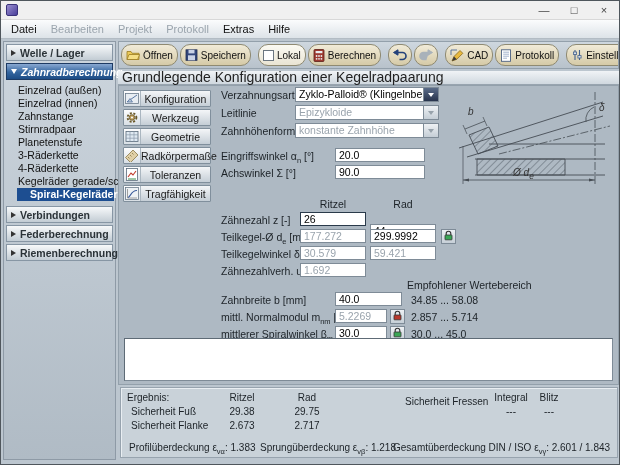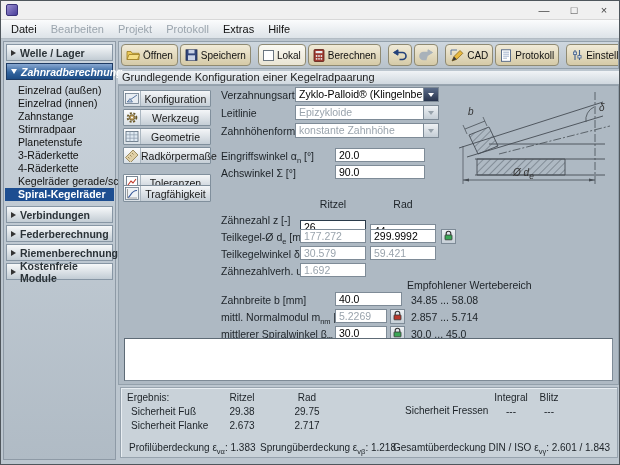--- a/index.html
+++ b/index.html
@@ -39,58 +39,58 @@
     margin-right:4px; flex:none; }
   .acc-header.active {
     background:linear-gradient(180deg,#8aa9d2 0%,#33659f 55%,#1d4c85 100%);
     color:#fff; font-style:italic; border-color:#1d3a63; }
   .tri-down { width:0; height:0; border-top:5px solid #fff;
     border-left:3.5px solid transparent; border-right:3.5px solid transparent;
     margin-right:4px; flex:none; }
   .acc-items { padding:2px 0 4px 0; }
   .acc-item { height:13px; line-height:13px; padding-left:13px;
     font-size:10.5px; color:#111; white-space:nowrap; }
-  .acc-item.selected { background:#1d4e91; color:#fff; font-weight:bold; }
+  .acc-item.selected { background:#1d4e91; color:#fff; font-weight:bold;margin-left:12px; }
   
   .toolbar { position:absolute; left:117px; top:40px; width:501px; height:28px;
     background:linear-gradient(180deg,#ced7df,#b8c2cb);
     border:1px solid #93a0ab; display:flex; align-items:center;
     gap:2px; padding:0 2px; overflow:hidden; }
   .tb-btn { height:22px; flex:none;
     background:linear-gradient(180deg,#f1ebd8,#d5caa7);
-    border:1px solid #8f8a72; border-radius:4px;
+    border:1px solid #8f8a72; border-radius:10px;
     display:flex; align-items:center; gap:3px; padding:0 4px;
     font-size:10px; color:#111; white-space:nowrap; }
   .tb-btn.light { background:linear-gradient(180deg,#fbfaf3,#e9e4d3); }
   .tb-btn.dis svg path, .tb-btn.dis svg polygon { stroke:#a9b2ba; fill:#a9b2ba; }
   .tb-sep { width:3px; flex:none; }
   .checkbox { width:11px; height:11px; background:#fff; border:1px solid #6b7680; flex:none; }
   .tb-ico { display:flex; flex:none; }
   
   .main-header { position:absolute; left:117px; top:70px; width:501px; height:14px;
     background:linear-gradient(180deg,#f0f3f6,#d0d8df);
-    border-bottom:1px solid #98a4af; font-size:11px; color:#222;
+    border-bottom:1px solid #98a4af; font-size:14px; color:#222;
     line-height:13px; padding-left:4px; }
   
   .form { position:absolute; left:117px; top:84px; width:501px; height:300px;
     background:#aeb9c3; border:1px solid #93a0ab; }
   .nav-btn { position:absolute; left:4px; width:88px; height:17px;
     background:linear-gradient(180deg,#f4f6f8,#c5ced6);
     border:1px solid #808f9c; border-radius:1px;
     display:flex; align-items:center; font-size:10.5px; color:#1a1a1a; }
   .nav-ico { width:17px; display:flex; justify-content:center; flex:none;
     border-right:1px solid #aab6c0; height:100%; align-items:center;
     background:linear-gradient(180deg,#fdfdfe,#d8dfe5); }
   .nav-lbl { flex:1; text-align:center; }
   .flabel { position:absolute; font-size:10.5px; color:#1c2227; white-space:nowrap; }
   .flabel sub, .rng sub, .res sub { font-size:7.5px; }
   .field { position:absolute; height:14px; background:#fff; border:1px solid #7e8b97;
     font-size:10.5px; line-height:12px; padding:0 3px; color:#000; white-space:nowrap; }
   .field.dis { color:#9aa4ad; }
-  .field.focus { border-color:#2a3a4a;margin-top:8px; }
+  .field.focus { border-color:#2a3a4a; }
   .dd { position:absolute; height:15px; background:#fff; border:1px solid #7e8b97; display:flex; }
   .dd-text { flex:1; font-size:10.5px; line-height:13px; padding:0 3px;
     white-space:nowrap; overflow:hidden; color:#000; }
   .dd-btn { width:15px; flex:none; border-left:1px solid #7e8b97;
     display:flex; align-items:center; justify-content:center;
     background:linear-gradient(180deg,#5a6b88,#27334c); }
   .dd-arrow { width:0; height:0; border-left:3.5px solid transparent;
     border-right:3.5px solid transparent; border-top:4.5px solid #fff; }
   .dd.dis .dd-text { color:#9aa4ad; }
   .dd.dis .dd-btn { background:linear-gradient(180deg,#eef1f4,#c5ced6); }
@@ -162,24 +162,20 @@
       <span>Verbindungen</span>
     </div>
     <div class="acc-header">
       <span class="tri-right"></span>
       <span>Federberechnung</span>
     </div>
     <div class="acc-header">
       <span class="tri-right"></span>
       <span>Riemenberechnung</span>
     </div>
-    <div class="acc-header">
-      <span class="tri-right"></span>
-      <span>Kostenfreie Module</span>
-    </div>
   </div>
 
   <div class="toolbar">
     <div class="tb-btn">
       <span class="tb-ico">
         <svg width="14" height="12" viewBox="0 0 14 12">
             <path d="M1,2.5 h4 l1.2,1.8 H13 V10.5 H1 Z" fill="#ecca58" stroke="#9a7b22" stroke-width="0.8"></path>
             <polygon points="1,10.5 3,5.5 13.6,5.5 11.6,10.5" fill="#f5de85" stroke="#9a7b22" stroke-width="0.8"></polygon>
           </svg>
       </span>
@@ -302,21 +298,21 @@
     </div>
     <div class="nav-btn" style="top:61px">
       <span class="nav-ico">
         <svg width="14" height="13" viewBox="0 0 14 13">
             <polygon points="0.5,8.5 8,1 13,6 5.5,13.5" fill="#e0d0a8" stroke="#8a7848" stroke-width="0.8"></polygon>
             <path d="M3,8 l1.5,1.5 M5,6 l1.5,1.5 M7,4 l1.5,1.5" stroke="#8a7848" stroke-width="0.8"></path>
           </svg>
       </span>
       <span class="nav-lbl">Radkörpermaße</span>
     </div>
-    <div class="nav-btn" style="top:88px">
+    <div class="nav-btn" style="top:80px">
       <span class="nav-ico">
         <svg width="14" height="13" viewBox="0 0 14 13">
             <rect x="1.5" y="0.5" width="11" height="12" fill="#fff" stroke="#5a6a7a" stroke-width="0.8"></rect>
             <path d="M3,9 L6,5 L8,7 L11,3" stroke="#c03a2b" stroke-width="1.1" fill="none"></path>
             <path d="M3,11 H11" stroke="#3a8a4a" stroke-width="1"></path>
           </svg>
       </span>
       <span class="nav-lbl">Toleranzen</span>
     </div>
     <div class="nav-btn" style="top:99px">
@@ -439,21 +435,21 @@
     </button>
     <span class="rng" style="left:292px;top:242px">30.0 ... 45.0</span>
 
     <div class="msg-area"></div>
   </div>
 
   <div class="results">
     <span class="res bold" style="left:6px;top:4px">Ergebnis:</span>
     <span class="res center" style="left:94px;top:4px;width:54px">Ritzel</span>
     <span class="res center" style="left:159px;top:4px;width:54px">Rad</span>
-    <span class="res" style="left:284px;top:17px">Sicherheit Fressen</span>
+    <span class="res" style="left:284px;top:8px">Sicherheit Fressen</span>
     <span class="res center" style="left:366px;top:4px;width:48px">Integral</span>
     <span class="res center" style="left:406px;top:4px;width:44px">Blitz</span>
 
     <span class="res" style="left:10px;top:18px">Sicherheit Fuß</span>
     <span class="res center" style="left:94px;top:18px;width:54px">29.38</span>
     <span class="res center" style="left:159px;top:18px;width:54px">29.75</span>
     <span class="res center" style="left:366px;top:18px;width:48px">---</span>
     <span class="res center" style="left:406px;top:18px;width:44px">---</span>
 
     <span class="res" style="left:10px;top:32px">Sicherheit Flanke</span>

